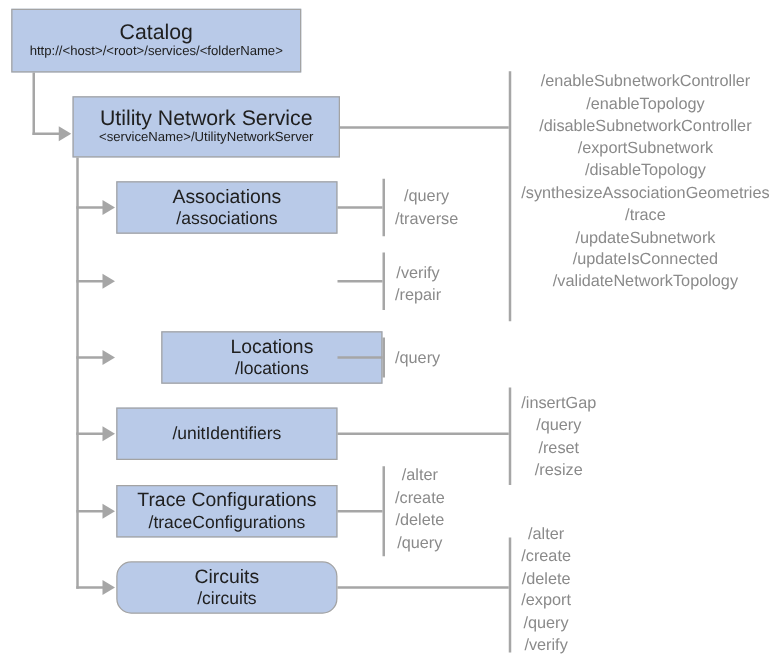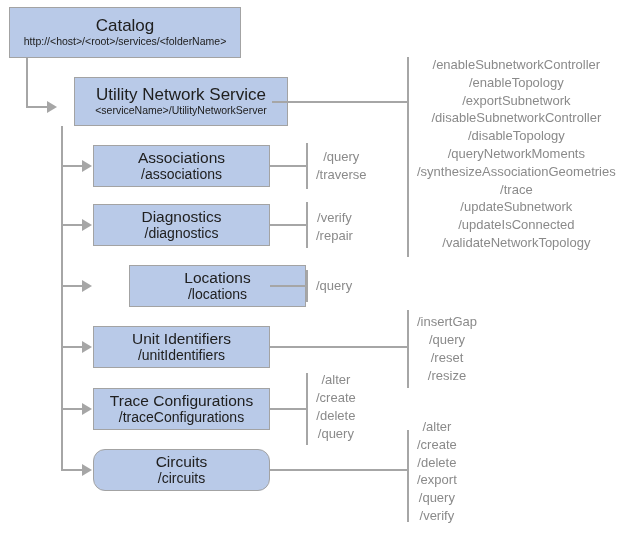--- a/index.html
+++ b/index.html
@@ -61,35 +61,34 @@
 
   <div class="node big" style="left:9px; top:7px; width:232px; height:51px;">
     <div class="node-title">Catalog</div>
     <div class="node-subtitle">http://&lt;host&gt;/&lt;root&gt;/services/&lt;folderName&gt;</div>
   </div>
 
   <div class="line" style="left:26px; top:58px; width:2px; height:50px;"></div>
   <div class="line" style="left:26px; top:106px; width:22px; height:2px;"></div>
   <div class="arrow" style="left:47px; top:101px;"></div>
 
-  <div class="node big" style="left:74px; top:77px; width:214px; height:49px;">
+  <div class="node big" style="left:58px; top:77px; width:214px; height:49px;">
     <div class="node-title">Utility Network Service</div>
     <div class="node-subtitle">&lt;serviceName&gt;/UtilityNetworkServer</div>
   </div>
 
   <div class="line" style="left:272px; top:101px; width:135px; height:2px;"></div>
   <div class="line" style="left:407px; top:57px; width:2px; height:200px;"></div>
 
   <div class="ops ops-lg" style="left:417px; top:56px;">
     <div>/enableSubnetworkController</div>
     <div>/enableTopology</div>
+    <div>/disableSubnetworkController</div>
     <div>/exportSubnetwork</div>
-    <div>/disableSubnetworkController</div>
     <div>/disableTopology</div>
-    <div>/queryNetworkMoments</div>
     <div>/synthesizeAssociationGeometries</div>
     <div>/trace</div>
     <div>/updateSubnetwork</div>
     <div>/updateIsConnected</div>
     <div>/validateNetworkTopology</div>
   </div>
 
   <div class="line" style="left:61px; top:126px; width:2px; height:345px;"></div>
 
   <div class="line" style="left:61px; top:165px; width:22px; height:2px;"></div>
@@ -109,43 +108,38 @@
     <div class="node-title">Associations</div>
     <div class="node-subtitle">/associations</div>
   </div>
   <div class="line" style="left:270px; top:165px; width:36px; height:2px;"></div>
   <div class="line" style="left:306px; top:143px; width:2px; height:46px;"></div>
   <div class="ops ops-sm" style="left:316px; top:148px;">
     <div>/query</div>
     <div>/traverse</div>
   </div>
 
-  <div class="node small" style="left:93px; top:204px; width:177px; height:42px;">
-    <div class="node-title">Diagnostics</div>
-    <div class="node-subtitle">/diagnostics</div>
-  </div>
   <div class="line" style="left:270px; top:224px; width:36px; height:2px;"></div>
   <div class="line" style="left:306px; top:202px; width:2px; height:46px;"></div>
   <div class="ops ops-sm" style="left:316px; top:209px;">
     <div>/verify</div>
     <div>/repair</div>
   </div>
 
   <div class="node small" style="left:93px; top:265px; width:177px; height:42px;margin-left:36px;">
     <div class="node-title">Locations</div>
     <div class="node-subtitle">/locations</div>
   </div>
   <div class="line" style="left:270px; top:285px; width:36px; height:2px;"></div>
   <div class="line" style="left:306px; top:270px; width:2px; height:32px;"></div>
   <div class="ops ops-sm" style="left:316px; top:277px;">
     <div>/query</div>
   </div>
 
   <div class="node small" style="left:93px; top:326px; width:177px; height:42px;">
-    <div class="node-title">Unit Identifiers</div>
     <div class="node-subtitle">/unitIdentifiers</div>
   </div>
   <div class="line" style="left:270px; top:346px; width:137px; height:2px;"></div>
   <div class="line" style="left:407px; top:310px; width:2px; height:78px;"></div>
   <div class="ops ops-sm" style="left:417px; top:313px;">
     <div>/insertGap</div>
     <div>/query</div>
     <div>/reset</div>
     <div>/resize</div>
   </div>

